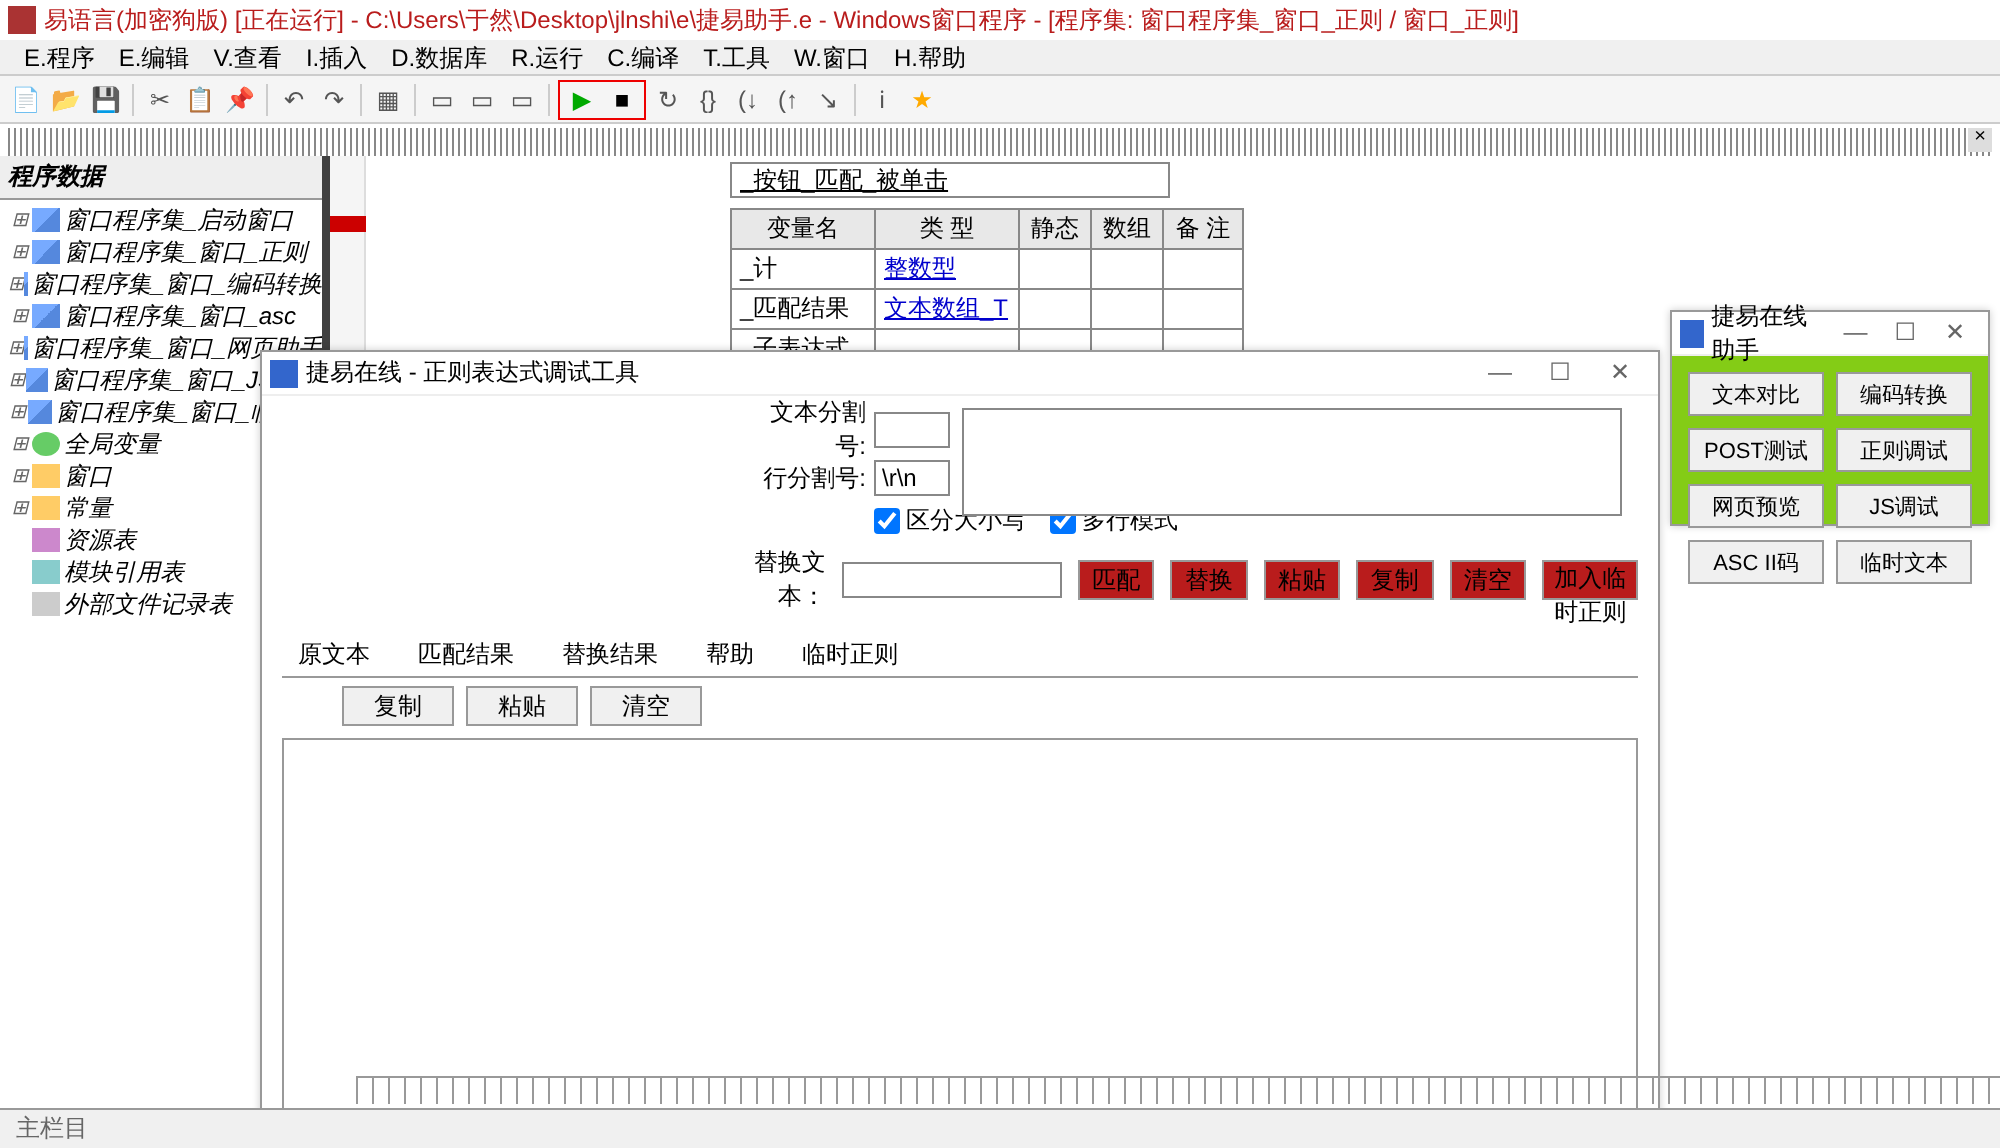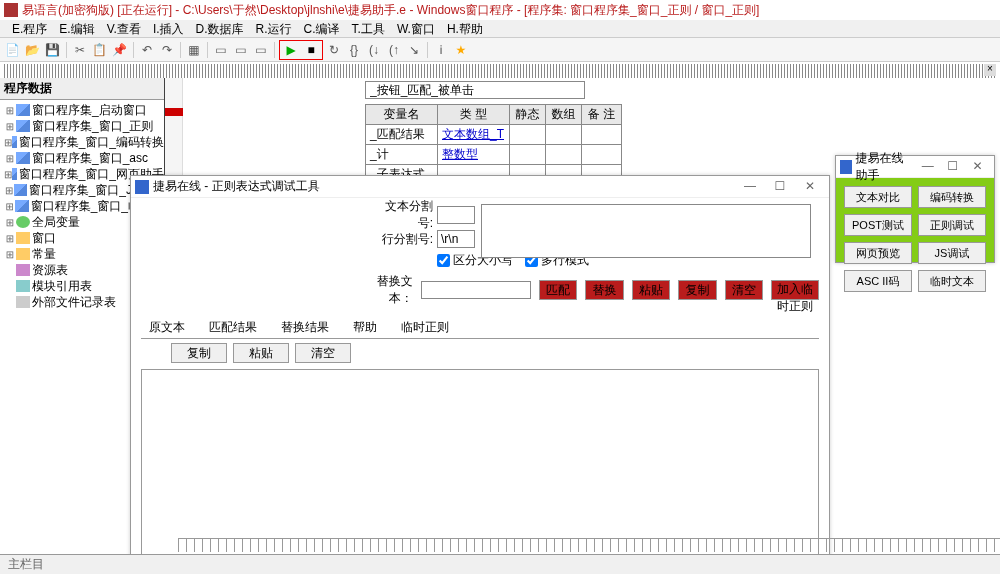--- a/index.html
+++ b/index.html
@@ -13,39 +13,39 @@
 
 .toolbar { height: 24px; background: #f5f5f5; border-bottom: 1px solid #ccc; display: flex; align-items: center; padding-left: 4px; gap: 2px; }
 .toolbar .tb-btn { width: 18px; height: 18px; display: flex; align-items: center; justify-content: center; color: #555; }
 .toolbar .sep { width: 1px; height: 16px; background: #ccc; margin: 0 2px; }
 .toolbar .highlighted { border: 1px solid #e00; padding: 0 2px; display: flex; gap: 2px; height: 20px; align-items: center; }
 
 .dock-header { height: 14px; background: repeating-linear-gradient(90deg, #888 0 1px, transparent 1px 3px); margin: 2px 4px 0 4px; position: relative; }
 .dock-header .close { position: absolute; right: 0; top: 0; width: 12px; height: 12px; background: #ddd; font-size: 10px; text-align: center; line-height: 10px; }
 
 .main-area { display: flex; height: 480px; }
-.left-panel { width: 165px; border-right: 1px solid #404040; overflow: hidden; }
+.left-panel { width: 165px; border-right: 4px solid #404040; overflow: hidden; font-style: italic; }
 .left-title { background: #eee; border-bottom: 1px solid #999; padding: 2px 4px; font-weight: bold; }
 .tree { padding: 2px 0 2px 4px; }
 .tree-item { display: flex; align-items: center; height: 16px; white-space: nowrap; }
 .tree-item .tw { width: 12px; text-align: center; color: #666; font-size: 10px; }
 .tree-item .ico { width: 14px; height: 12px; margin-right: 2px; display: inline-block; }
 .ico-win { background: linear-gradient(135deg, #7af 50%, #58d 50%); }
 .ico-glob { background: #6c6; border-radius: 50%; }
 .ico-folder { background: #fc6; }
 .ico-res { background: #c8c; }
 .ico-mod { background: #8cc; }
 .ico-ext { background: #ccc; }
 
 .center-panel { flex: 1; position: relative; background: #fff; }
 .code-gutter { position: absolute; left: 0; top: 0; width: 18px; height: 100%; background: #f5f5f5; border-right: 1px solid #ddd; }
 .red-mark { width: 18px; height: 8px; background: #c00; position: absolute; top: 30px; }
 
 .var-breadcrumb { position: absolute; left: 200px; top: 3px; }
-.var-breadcrumb input { width: 220px; height: 18px; border: 1px solid #888; padding: 0 4px; }
+.var-breadcrumb input { width: 220px; height: 18px; border: 1px solid #888; padding: 0 4px; text-decoration: underline; }
 
 .var-table { position: absolute; left: 200px; top: 26px; border-collapse: collapse; }
 .var-table th, .var-table td { border: 1px solid #888; padding: 1px 4px; height: 18px; background: #fff; }
 .var-table th { background: #e8e8e8; font-weight: normal; }
 .var-table .link { color: #00c; text-decoration: underline; cursor: pointer; }
 
 
 .dialog1 { position: absolute; left: 130px; top: 175px; width: 700px; height: 390px; background: #fff; border: 1px solid #999; box-shadow: 0 0 4px rgba(0,0,0,0.2); }
 .dlg-titlebar { height: 22px; background: #fff; border-bottom: 1px solid #eee; display: flex; align-items: center; padding: 0 4px; }
 .dlg-titlebar .dlg-ico { width: 14px; height: 14px; background: #36c; margin-right: 4px; }
@@ -227,29 +227,29 @@
           <tr>
         <th style="width:72px">变量名</th>
         <th style="width:72px">类 型</th>
         <th style="width:36px">静态</th>
         <th style="width:36px">数组</th>
         <th style="width:40px">备 注</th>
       </tr>
       </tbody>
         <tbody id="var-rows">
           <tr>
+            <td>_计</td>
+            <td class="link">整数型</td>
+            <td></td>
+            <td></td>
+            <td></td>
+          </tr>
+          <tr>
             <td>_匹配结果</td>
             <td class="link">文本数组_T</td>
-            <td></td>
-            <td></td>
-            <td></td>
-          </tr>
-          <tr>
-            <td>_计</td>
-            <td class="link">整数型</td>
             <td></td>
             <td></td>
             <td></td>
           </tr>
           <tr>
             <td>_子表达式数</td>
             <td class="link">整数型</td>
             <td></td>
             <td></td>
             <td></td>

